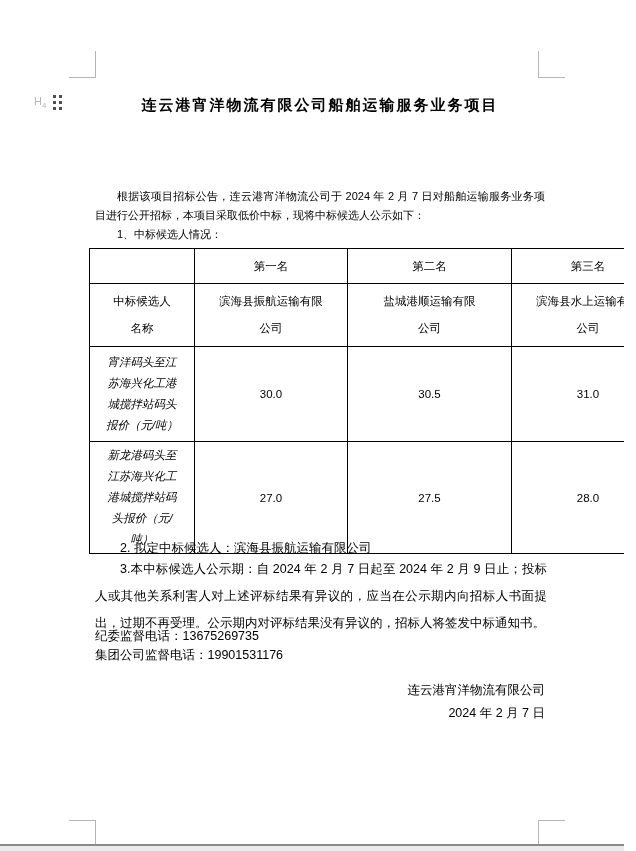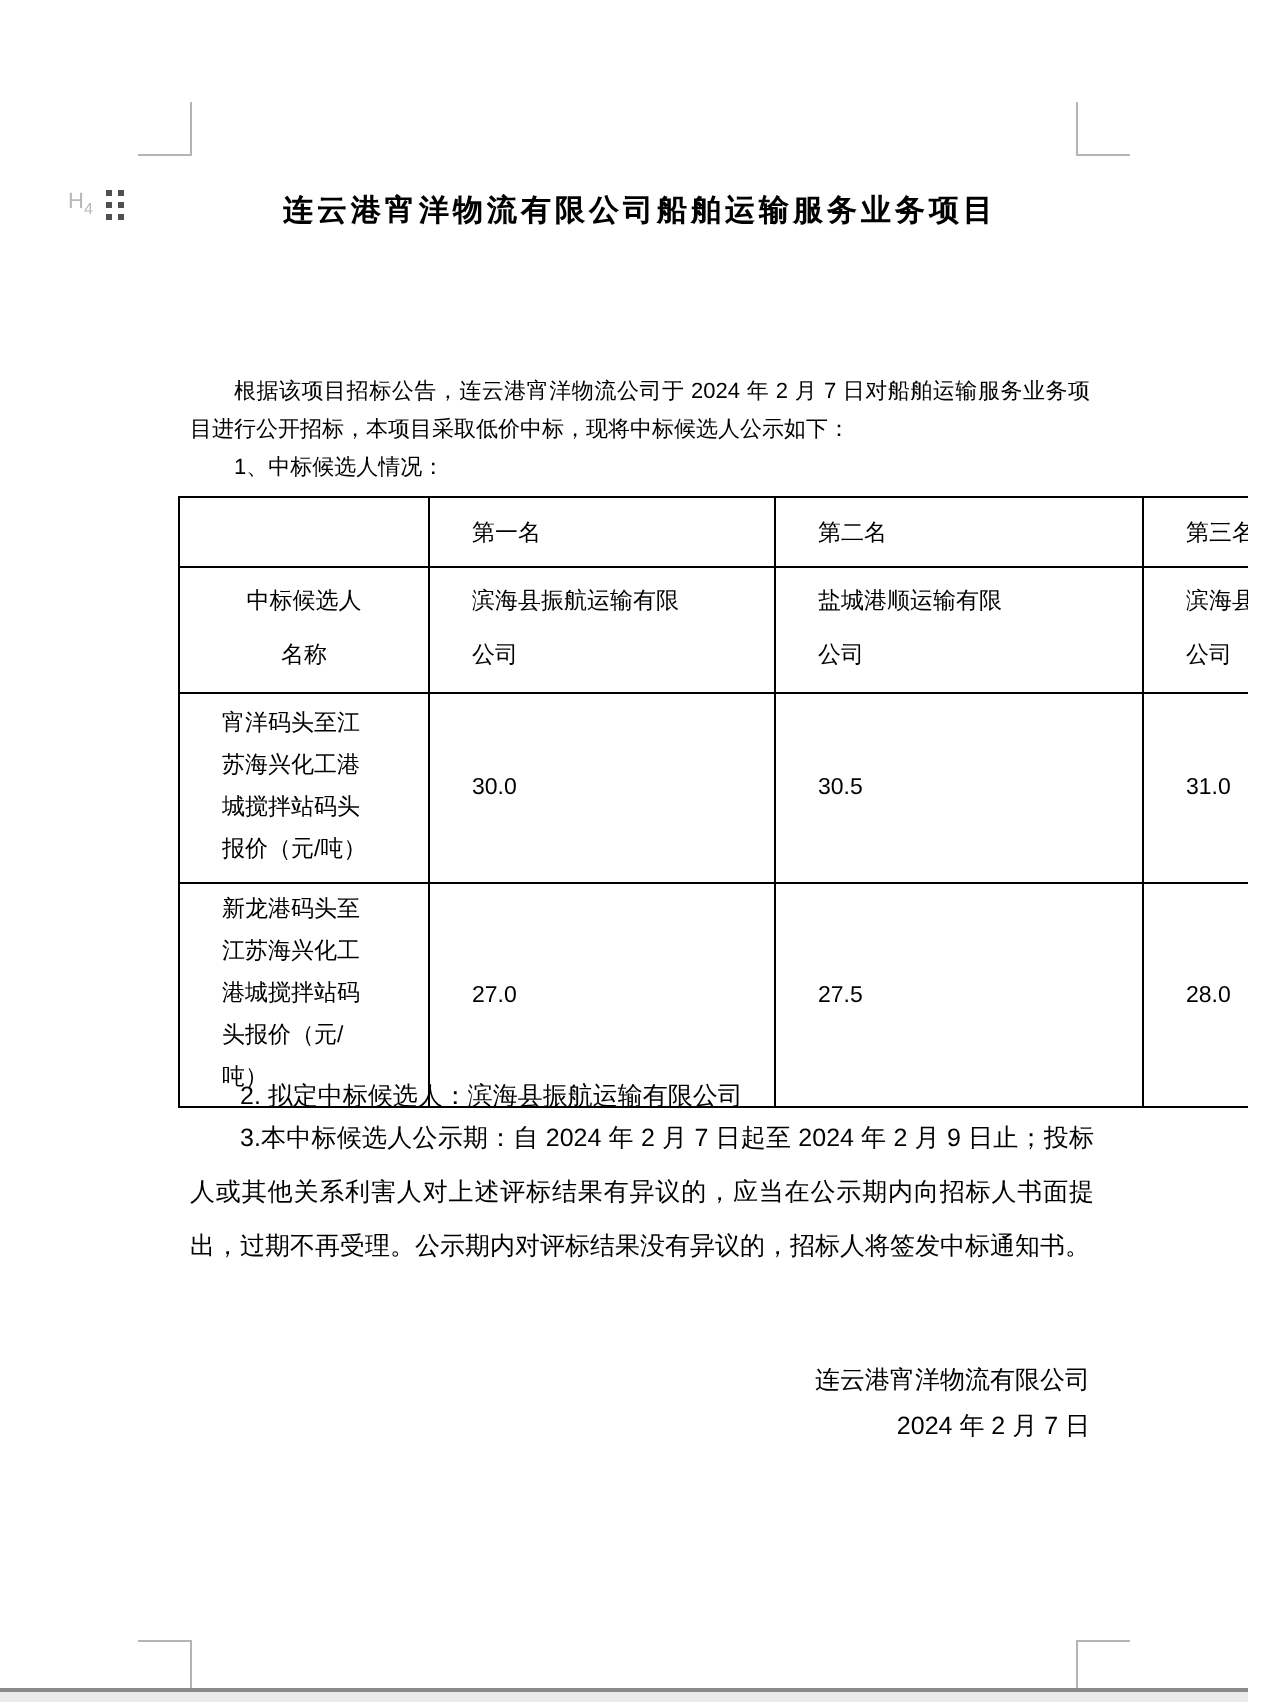--- a/index.html
+++ b/index.html
@@ -24,27 +24,27 @@
     font-size:15px;font-weight:bold;letter-spacing:2px;}
   .doc-subtitle{position:absolute;left:95px;top:150px;width:450px;text-align:center;
     font-size:15px;font-weight:bold;letter-spacing:2px;}
   .body-block{position:absolute;left:95px;top:187px;width:450px;font-size:11px;line-height:19px;}
   .body-block p{margin:0;}
   .indent{text-indent:2em;}
   .just{text-align:justify;}
   
   table.bid{position:absolute;left:89px;top:248px;width:483px;border-collapse:collapse;
     table-layout:fixed;font-size:11.5px;}
-  table.bid td{border:1px solid #000;vertical-align:middle;padding:2px 21px;}
+  table.bid td{border:1px solid #000;text-align:center;vertical-align:middle;padding:2px 11px;}
   .col0{width:82px;}.col1{width:130px;}.col2{width:141px;}.col3{width:130px;}
   tr.r-head td{height:30px;}
   tr.r-names td{height:58px;line-height:27px;white-space:pre-line;}
   tr.r-price1 td{height:90px;}
   tr.r-price2 td{height:107px;}
-  td.lbl{ text-align:left;white-space:pre-line;line-height:21px;}
+  td.lbl{ text-align:left;white-space:pre-line;line-height:21px;font-style:italic;}
   td.lbl-center{text-align:center;white-space:pre-line;line-height:26px;}
   
   .item2{position:absolute;left:95px;top:539px;width:452px;font-size:12.5px;line-height:19px;text-indent:2em;margin:0;}
   .item3{position:absolute;left:95px;top:556px;width:452px;font-size:12.5px;line-height:27px;
     text-indent:2em;text-align:justify;margin:0;}
   .phones{position:absolute;left:95px;top:627px;width:452px;font-size:12.5px;line-height:18.5px;}
   .phones p{margin:0;}
   .signature{position:absolute;left:95px;top:679px;width:450px;text-align:right;
     font-size:12.5px;line-height:22.5px;}
   .signature div{margin:0;}
@@ -118,20 +118,24 @@
       <td>27.0</td>
       <td>27.5</td>
       <td>28.0</td>
     </tr>
   </tbody>
     </table>
 
   <p class="item2">2. 拟定中标候选人：滨海县振航运输有限公司</p>
   <p class="item3">3.本中标候选人公示期：自 2024 年 2 月 7 日起至 2024 年 2 月 9 日止；投标人或其他关系利害人对上述评标结果有异议的，应当在公示期内向招标人书面提出，过期不再受理。公示期内对评标结果没有异议的，招标人将签发中标通知书。</p>
 
+  <div class="phones">
+    <p>纪委监督电话：13675269735</p>
+    <p>集团公司监督电话：19901531176</p>
+  </div>
 
   <div class="signature">
     <div>连云港宵洋物流有限公司</div>
     <div>2024 年 2 月 7 日</div>
   </div>
 
   <div class="right-rule"></div>
   <div class="page-bottom-line"></div>
   <div class="page-bottom-gap"></div>
 

